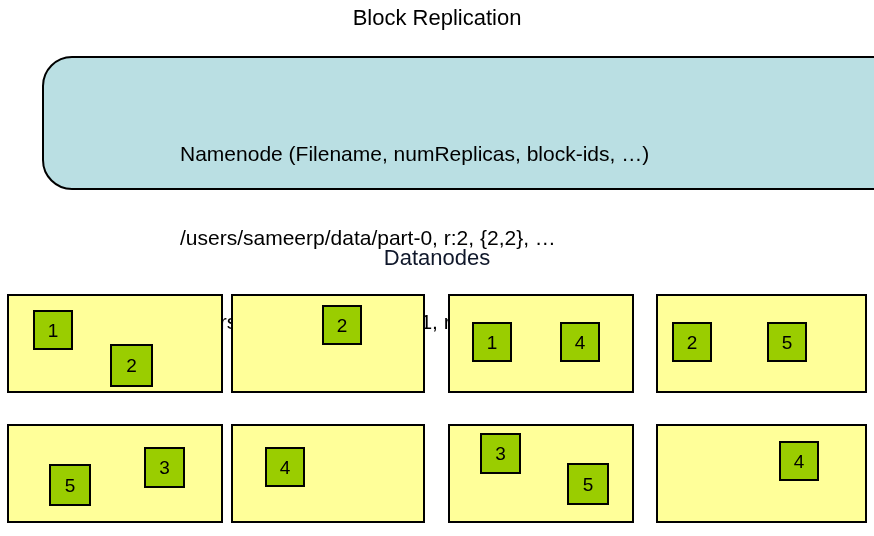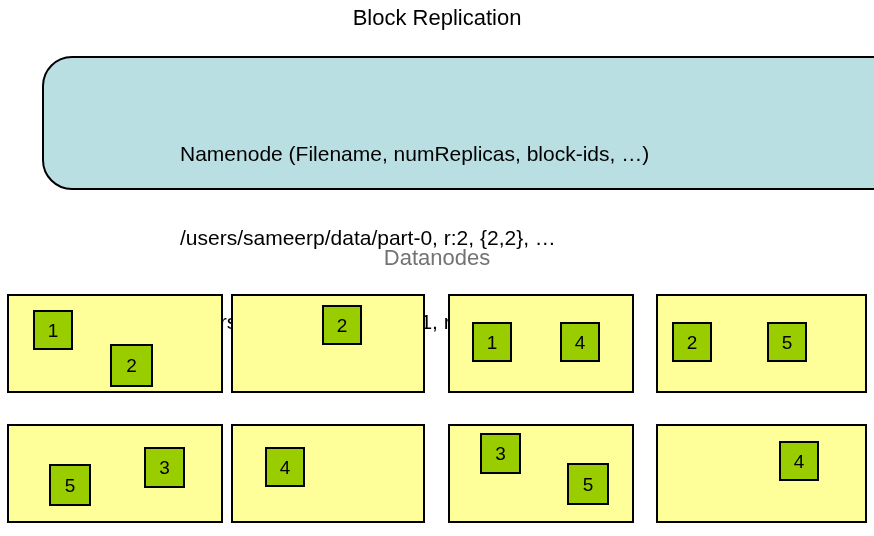--- a/index.html
+++ b/index.html
@@ -64,21 +64,21 @@
   }
 
   .section-label {
     position: absolute;
     left: 0;
     top: 245px;
     width: 874px;
     text-align: center;
     font-size: 22px;
     line-height: 26px;
-    color: #737373;
+    color: #0f172a;
   }
 
   .datanode {
     position: absolute;
     box-sizing: border-box;
     background: #ffff99;
     border: 2px solid #000000;
   }
 
   .block {

